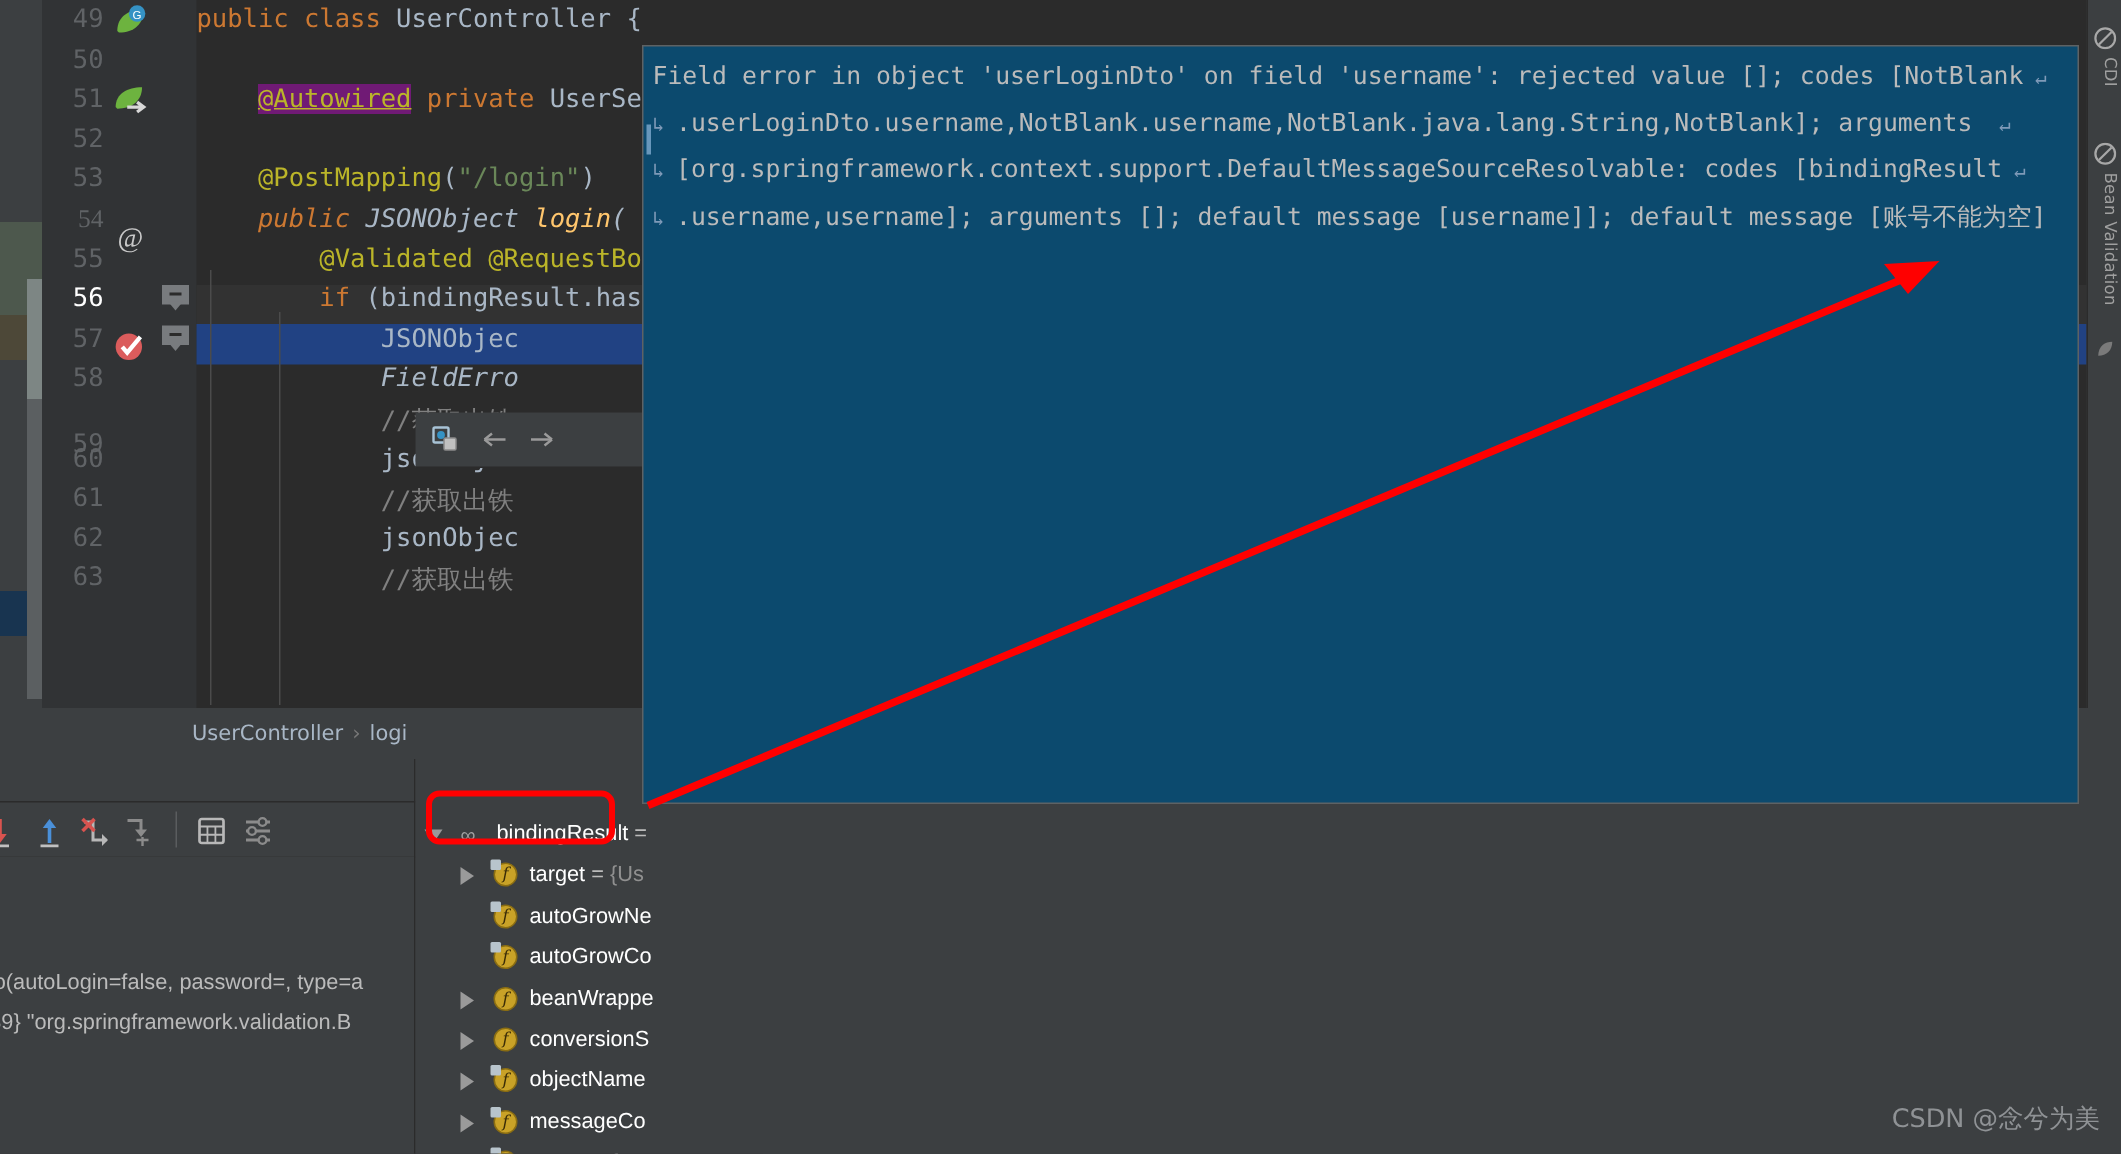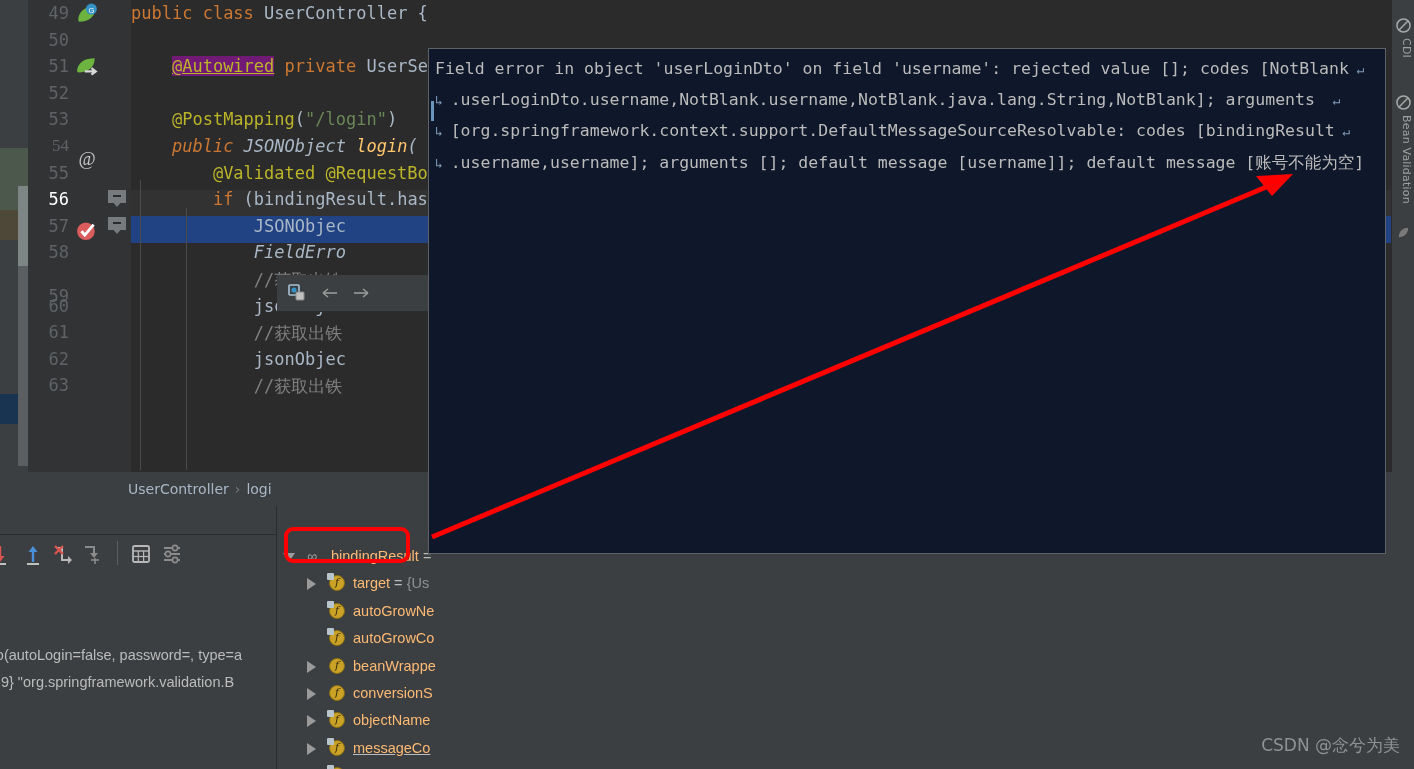--- a/index.html
+++ b/index.html
@@ -53,32 +53,32 @@
   .dbg-toolbar{position:absolute;left:0;top:28px;width:277px;height:36px;background:#3c3f41;border-top:1px solid #2b2b2b;border-bottom:1px solid #2b2b2b;}
   .tbico{position:absolute;top:8px;width:22px;height:22px;}
   .dbg-left{position:absolute;left:0;top:65px;width:277px;height:198px;background:#3c3f41;overflow:hidden;}
   .dl-row{position:absolute;left:0;white-space:pre;font-size:14.5px;color:#bbbbbb;font-family:"Liberation Sans",sans-serif;}
   .dbg-divider{position:absolute;left:276px;top:0;width:1px;height:263px;background:#2b2b2b;}
 
   
   .vtree{position:absolute;left:277px;top:0;width:1137px;height:263px;background:#3c3f41;overflow:hidden;}
   .vrow{position:absolute;left:0;height:27px;white-space:nowrap;font-size:14.5px;color:#bbbbbb;font-family:"Liberation Sans",sans-serif;line-height:27px;}
   .vname{color:#9876aa;}
-  .vname.red{color:#fdba74;}
+  .vname.red{color:#ffffff;}
   .veq{color:#bbbbbb;}
   .vval{color:#909090;}
   .arrow-r,.arrow-d{position:absolute;width:0;height:0;}
   .arrow-r{border-top:6px solid transparent;border-bottom:6px solid transparent;border-left:9px solid #9a9a9a;}
   .arrow-d{border-left:6px solid transparent;border-right:6px solid transparent;border-top:9px solid #9a9a9a;}
   .fico{position:absolute;width:16px;height:16px;border-radius:50%;background:#c9a227;border:1px solid #8a6d12;box-sizing:border-box;font-size:11px;line-height:14px;text-align:center;color:#3a2c06;font-family:"DejaVu Serif",serif;font-style:italic;}
   .fico.s:after{content:"";position:absolute;left:-3px;top:-3px;width:7px;height:7px;background:#b8c4cc;border-radius:1px;}
   .oo{position:absolute;color:#a0a0a0;font-size:14px;letter-spacing:-2px;}
 
   
-  .tip{position:absolute;left:428px;top:48px;width:958px;height:506px;background:#0f172a;border:1px solid #5e6264;box-sizing:border-box;}
+  .tip{position:absolute;left:428px;top:30px;width:958px;height:506px;background:#0c4a6e;border:1px solid #5e6264;box-sizing:border-box;}
   .tip-line{position:absolute;left:6px;white-space:pre;font-family:"DejaVu Sans Mono","Liberation Mono",monospace;font-size:16.5px;color:#bbbbbb;}
   .tip-wrapmark{color:#7f9ab8;font-size:13px;}
   .tip-caret{position:absolute;left:2px;top:52px;width:3px;height:20px;background:#6897bb;}
 
   
   .vtb-ico{position:absolute;width:20px;height:20px;}
 
   
   .redbox{position:absolute;border:4px solid #ff0000;border-radius:9px;box-sizing:border-box;}
   svg.anno{position:absolute;left:0;top:0;width:1414px;height:769px;pointer-events:none;}
@@ -269,21 +269,21 @@
           <span style="position: absolute; left: 76px; top: 0px;"><span class="vname red">conversionS</span></span>
         </div>
         <div class="vrow" style="top: 201.4px; width: 1137px;">
           <div class="arrow-r" style="left: 30px; top: 8px;"></div>
           <div class="fico s" style="left: 52px; top: 5px;">f</div>
           <span style="position: absolute; left: 76px; top: 0px;"><span class="vname red">objectName</span></span>
         </div>
         <div class="vrow" style="top: 228.8px; width: 1137px;">
           <div class="arrow-r" style="left: 30px; top: 8px;"></div>
           <div class="fico s" style="left: 52px; top: 5px;">f</div>
-          <span style="position: absolute; left: 76px; top: 0px; text-decoration: underline;"><span class="vname red">messageCo</span></span>
+          <span style="position: absolute; left: 76px; top: 0px;"><span class="vname red">messageCo</span></span>
         </div>
         <div class="vrow" style="top: 256.2px; width: 1137px;">
           <div class="fico s" style="left: 52px; top: 5px;">f</div>
           <span style="position: absolute; left: 76px; top: 0px;"><span class="vname red">errors</span><span class="veq"> = </span><span class="vval">{Arr</span></span>
         </div>
       </div>
   </div>
 
   <div style="position:absolute;left:277px;top:275px;width:154px;height:36px;background:#3c3f41;border-bottom:1px solid #2b2b2b;">
     <svg class="vtb-ico" style="left:10px;top:8px" viewBox="0 0 20 20">

